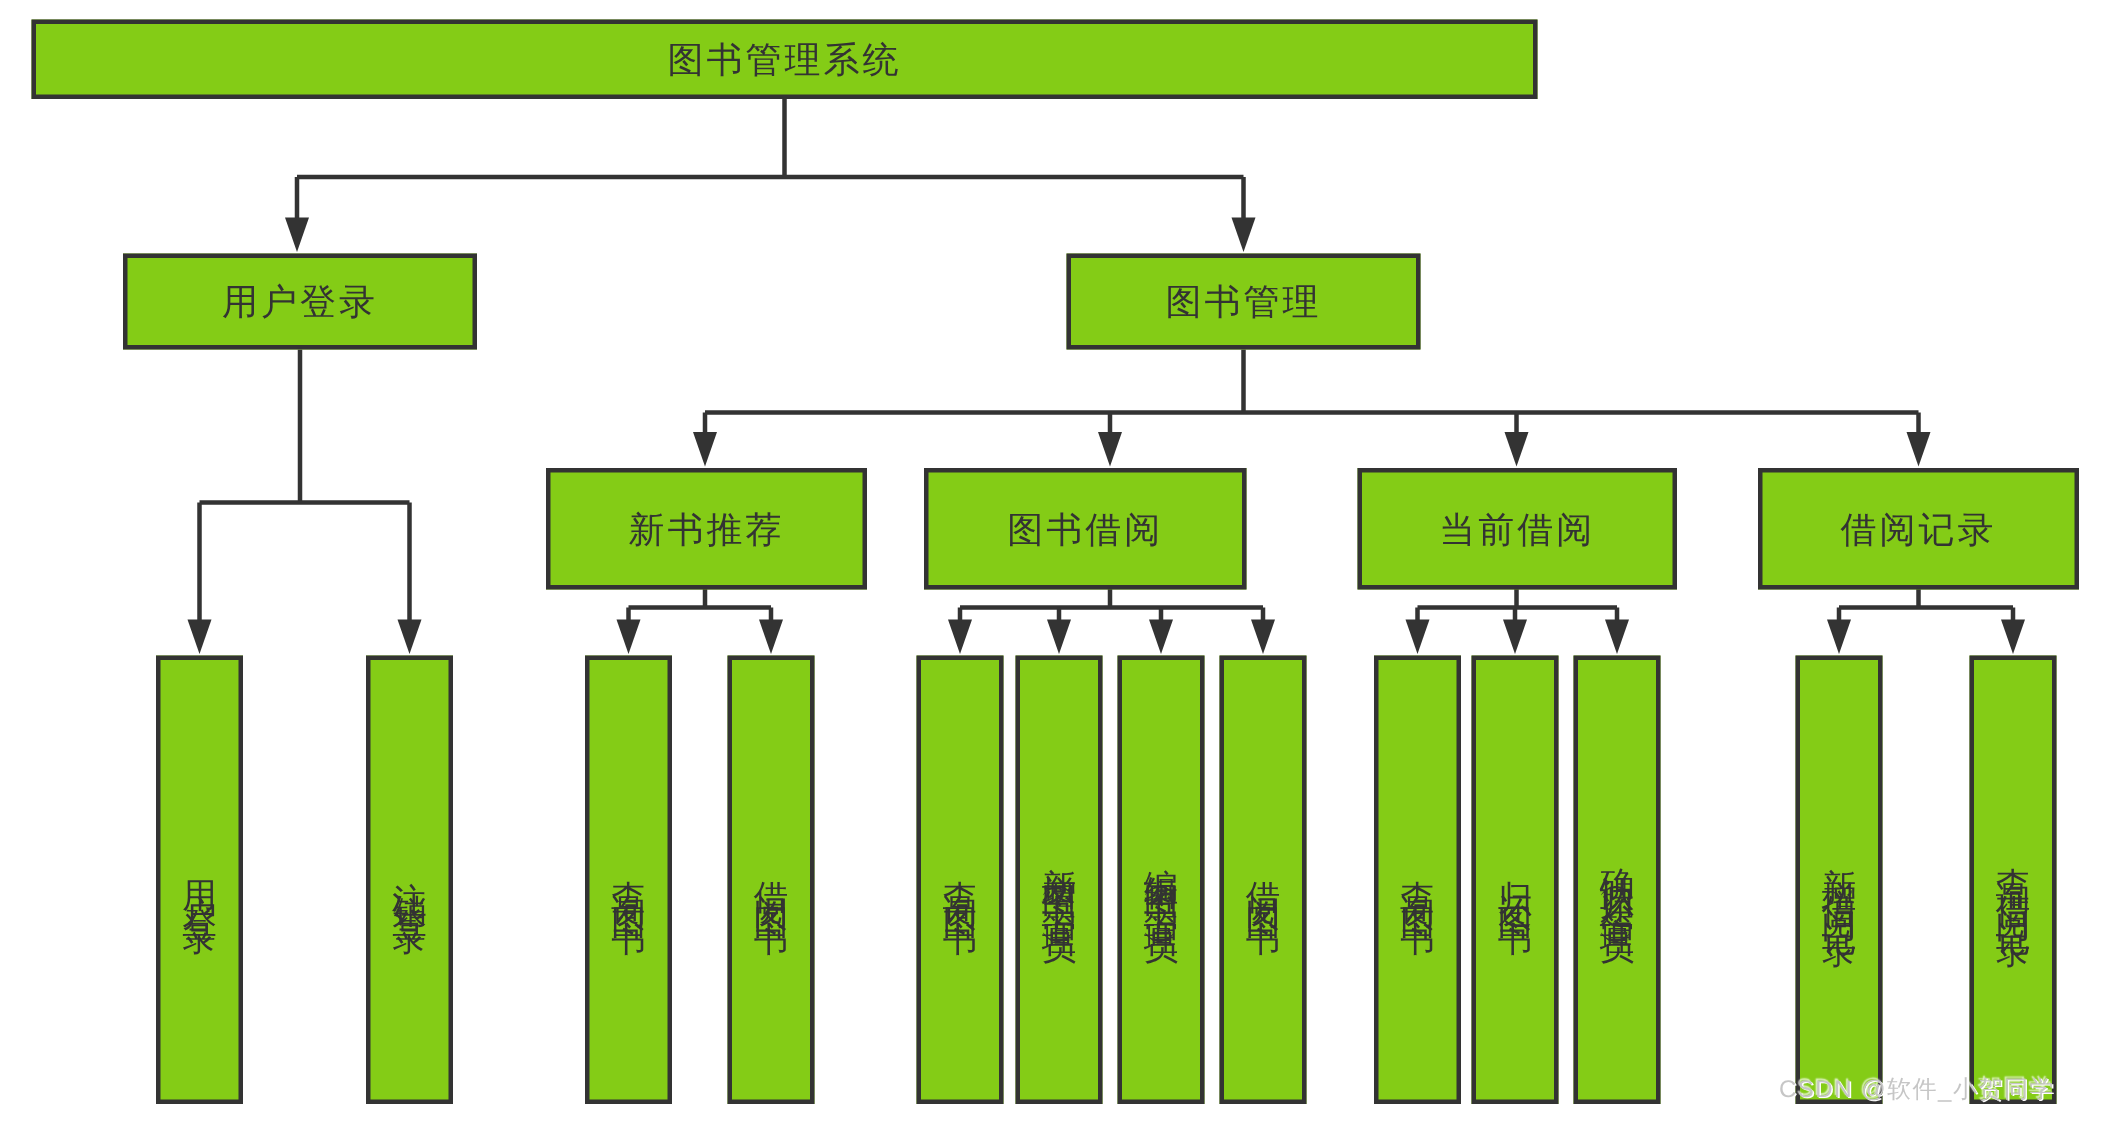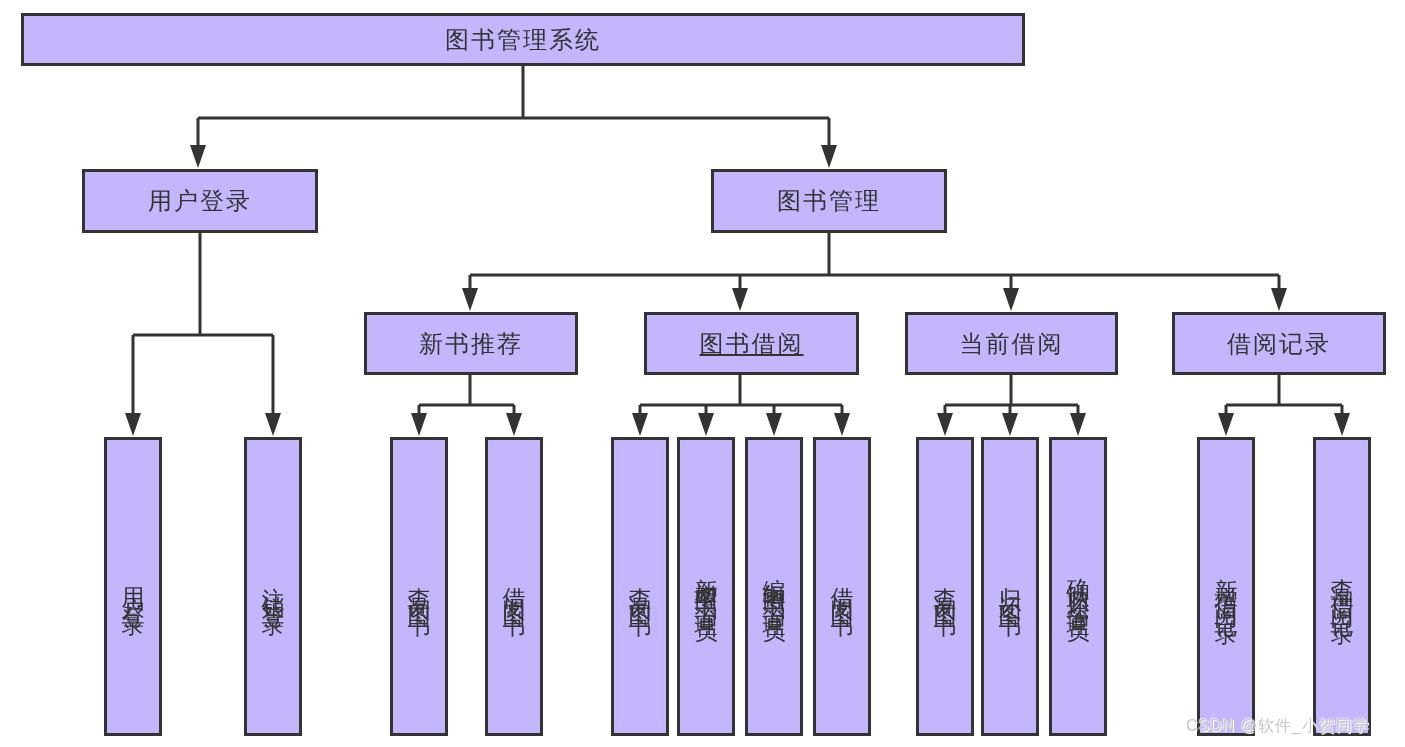--- a/index.html
+++ b/index.html
@@ -29,36 +29,36 @@
     stroke: var(--line-color);
     stroke-width: 3;
     fill: none;
   }
   .connectors polygon {
     fill: var(--line-color);
     stroke: none;
   }
   .node {
     position: absolute;
-    background: #c4b5fd;
+    background: #84cc16;
     border: 3px solid var(--line-color);
     display: flex;
     align-items: center;
     justify-content: center;
     z-index: 2;
     text-align: center;
   }
   .h-node {
     font-size: 24px;
     letter-spacing: 2px;
     white-space: nowrap;
   }
   .root-node { left: 21px; top: 13px; width: 1004px; height: 53px; }
   .l2-node  { top: 169px; height: 64px; width: 236px; }
-  .l3-node  { top: 312px; height: 63px; }
+  .l3-node  { top: 312px; height: 81px; }
   .leaf-node {
     top: 437px;
     height: 299px;
     width: 58px;
     font-size: 23px;
     writing-mode: vertical-rl;
     text-orientation: mixed;
     letter-spacing: 9px;
     line-height: 1;
   }
@@ -129,21 +129,21 @@
       <polygon points="1334,413 1350,413 1342,436"></polygon>
     </g>
   </svg>
 
   <div class="node h-node root-node">图书管理系统</div>
 
   <div class="node h-node l2-node" style="left:82px;">用户登录</div>
   <div class="node h-node l2-node" style="left:711px;text-align:right;">图书管理</div>
 
   <div class="node h-node l3-node" style="left:364px; width:214px;">新书推荐</div>
-  <div class="node h-node l3-node" style="left:644px; width:215px;text-decoration:underline;">图书借阅</div>
+  <div class="node h-node l3-node" style="left:616px; width:215px;">图书借阅</div>
   <div class="node h-node l3-node" style="left:905px; width:213px;">当前借阅</div>
   <div class="node h-node l3-node" style="left:1172px; width:214px;">借阅记录</div>
 
   <div class="node leaf-node" style="left:104px;">用户登录</div>
   <div class="node leaf-node" style="left:244px;">注销登录</div>
 
   <div class="node leaf-node" style="left:390px;">查询图书</div>
   <div class="node leaf-node" style="left:485px;">借阅图书</div>
 
   <div class="node leaf-node" style="left:611px;">查询图书</div>

